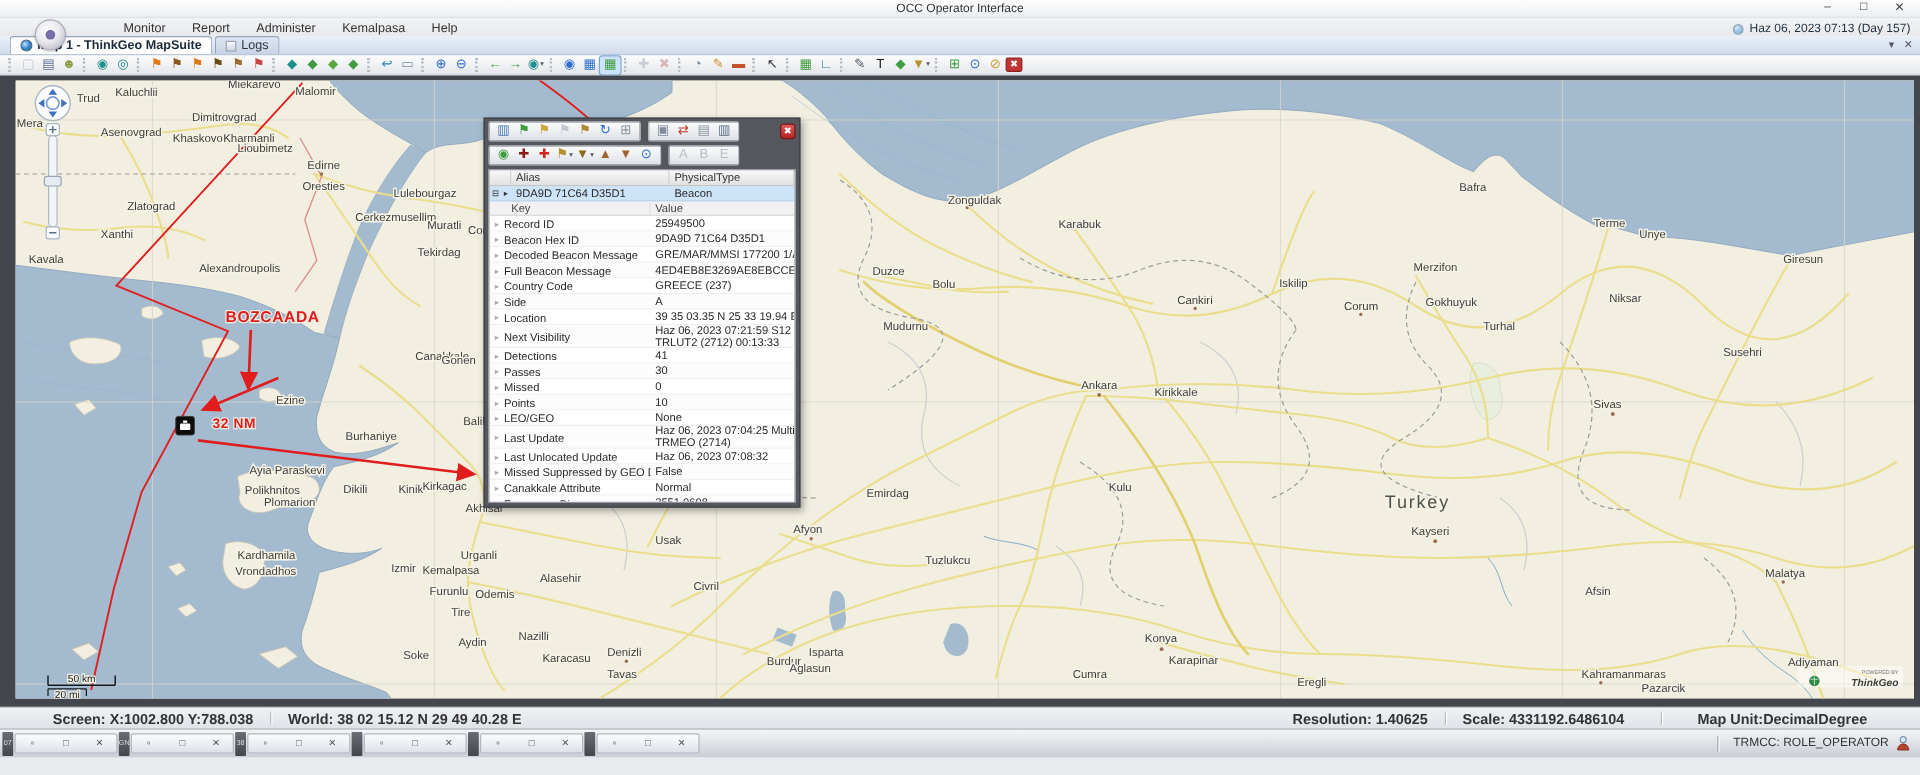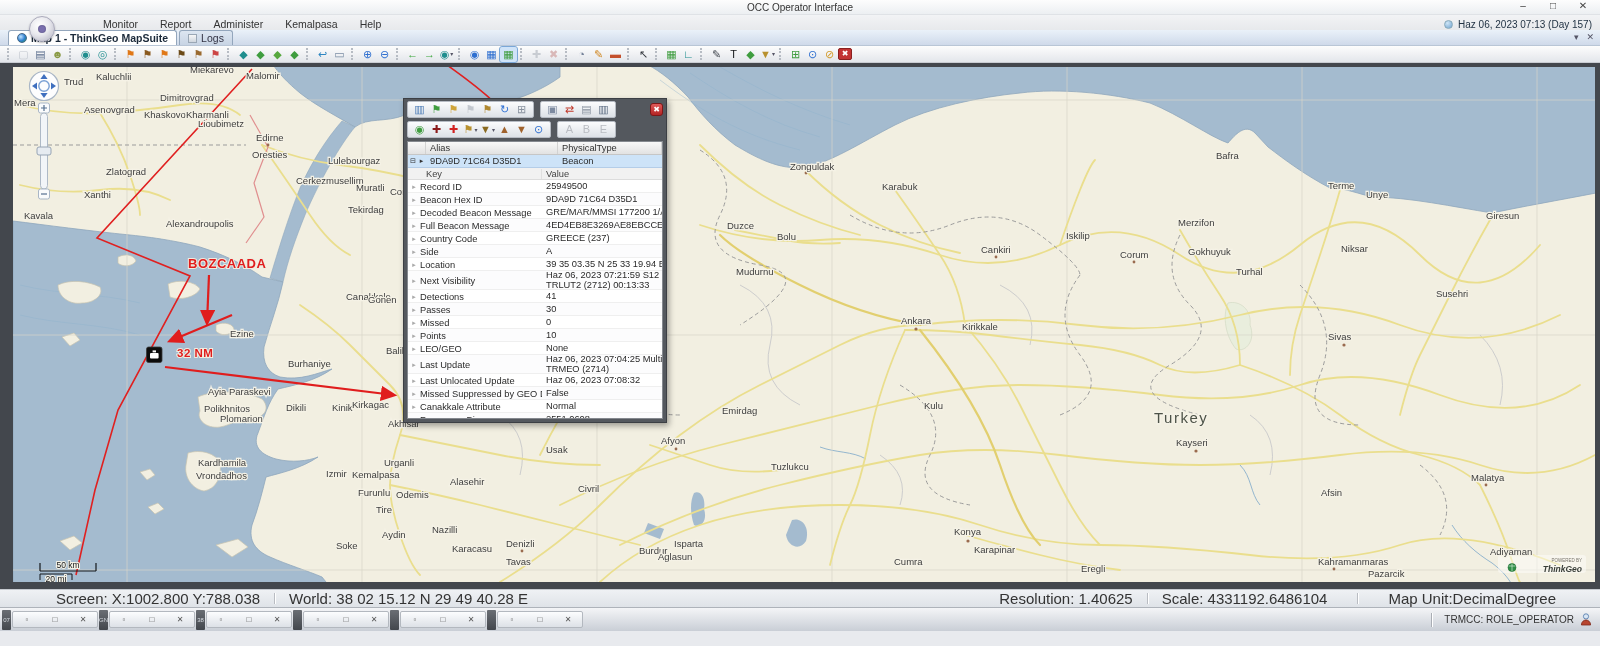--- a/index.html
+++ b/index.html
@@ -76,21 +76,21 @@
   .kvhead .kh2{flex:1;padding-left:4px;}
   .kvrow{display:flex;border-bottom:1px solid #efefef;align-items:center;background:#fff;}
   .kvrow:nth-child(even){background:#fcfcfd;}
   .kexp{width:12px;flex:none;color:#aaa;font-size:7px;padding-top:2px;text-align:center;}
   .kkey{width:122px;flex:none;white-space:nowrap;overflow:hidden;padding-top:1px;}
   .kval{flex:1;padding:1px 0 0 4px;white-space:nowrap;overflow:hidden;line-height:9.5px;}
   .kvrow.s{height:13px;}
   .kvrow.d{height:19px;}
   
   .statusbar{height:18px;background:linear-gradient(#eff1f4,#dfe3e8);display:flex;align-items:center;
-             font-size:15px;color:#333;padding-left:56px;border-top:1px solid #c6cad0;}
+             font-size:12px;color:#333;padding-left:44px;border-top:1px solid #c6cad0;font-weight:bold;}
   .st-sep{width:1px;height:11px;background:#b9bcc2;box-shadow:1px 0 0 #fff;margin:0 14px;}
   
   .taskbar{height:24px;background:linear-gradient(#f4f5f7,#c9ced6);display:flex;align-items:center;
            padding:0 8px 0 2px;border-top:1px solid #aeb3ba;font-size:10px;}
   .tsliver{width:9px;height:20px;background:linear-gradient(#6a6e74,#43474d);color:#d7dce2;font-size:6px;
            display:flex;align-items:center;justify-content:center;overflow:hidden;border-radius:1px;}
   .twin{display:flex;align-items:center;height:17px;background:linear-gradient(#fcfdfe,#dde1e7);
         border:1px solid #b3b8bf;border-radius:2px;padding:0 8px;gap:16px;margin:0 1px;}
   .twbtn{font-size:8px;color:#555;width:12px;text-align:center;}
   .tk-right{margin-left:auto;display:flex;align-items:center;gap:6px;color:#333;}

